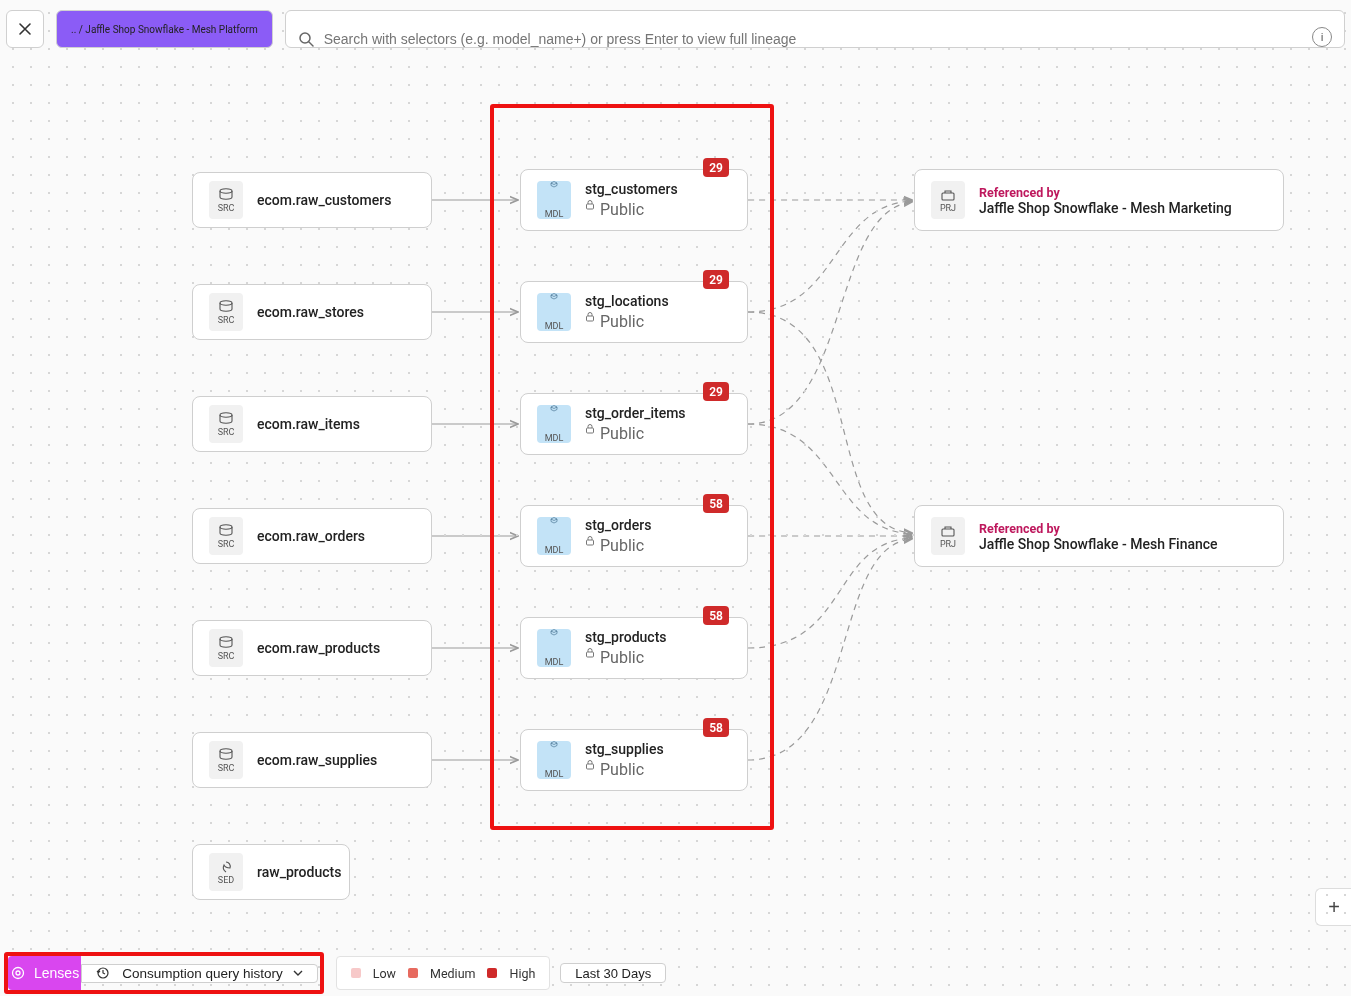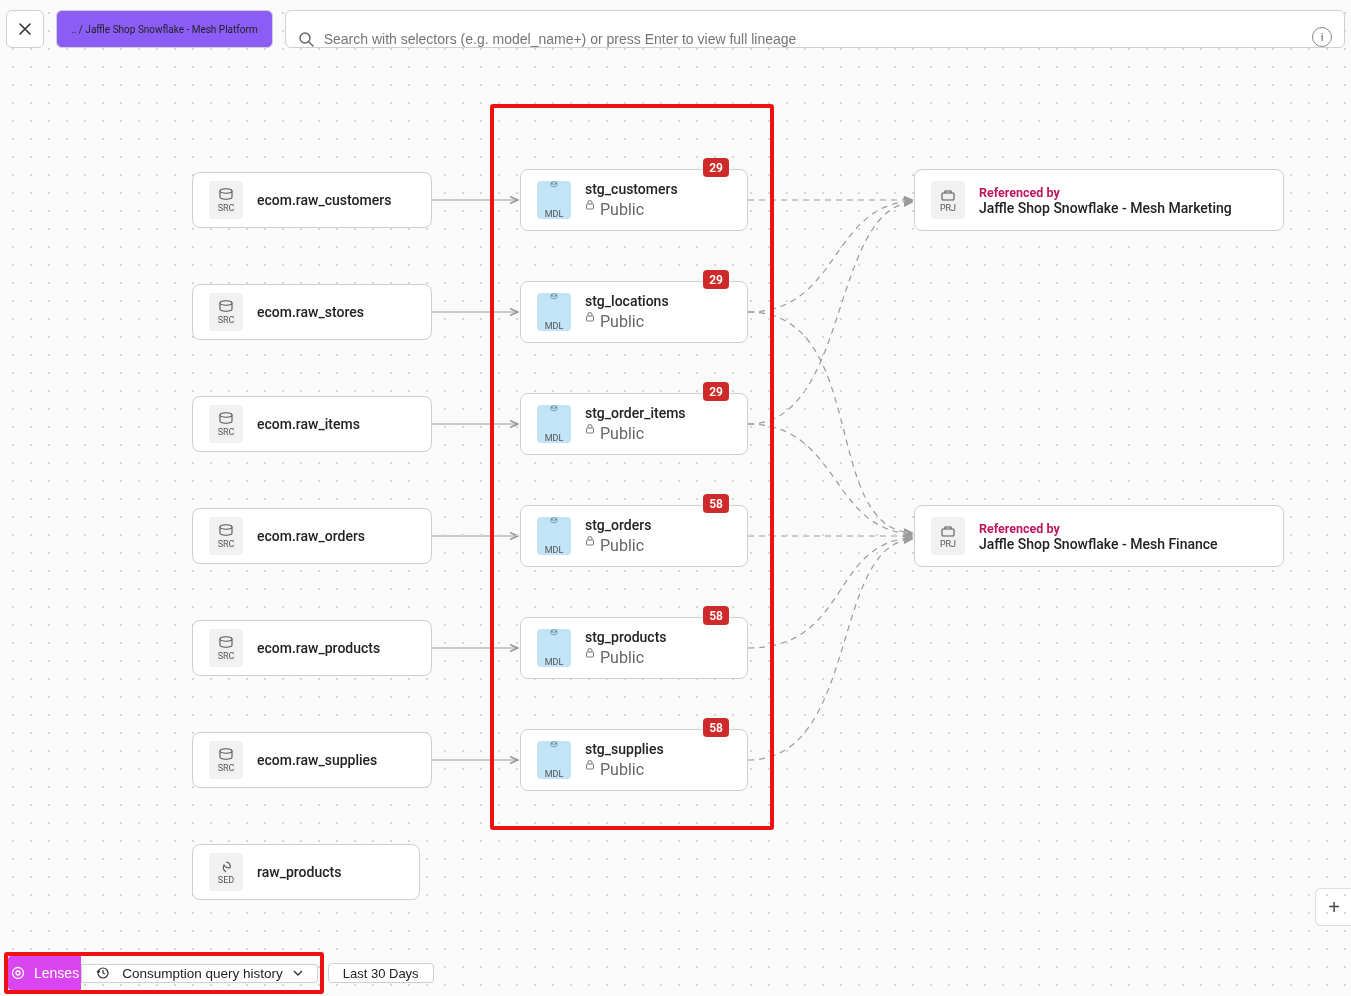--- a/index.html
+++ b/index.html
@@ -48,21 +48,21 @@
     }
     
     .node {
       position:absolute; background:#fff; border:1px solid #cfcfcf; border-radius:8px;
       display:flex; align-items:center; gap:14px; padding:10px 16px;
       box-shadow: 0 0 0 rgba(0,0,0,0);
     }
     .node-src { width:240px; height:56px; }
     .node-mdl { width:228px; height:62px; }
     .node-prj { width:370px; height:62px; }
-    .node-sed { width:228px; height:56px; }
+    .node-sed { width:158px; height:56px; }
     .icon-box {
       width:34px; height:38px; background:#f1f1f1; border-radius:4px;
       display:flex; flex-direction:column; align-items:center; justify-content:center;
       font-size:9px; color:#555; gap:1px; flex-shrink:0;
     }
     .icon-box.mdl { background:#c3e3f7;gap:21px; }
     .icon-box svg { width:16px; height:14px; }
     .node-title { font-size:14px; color:#222; font-weight:500; }
     .node-sub { font-size:16px; color:#666; display:flex; gap:5px; margin-top:3px;}
     .node-ref-label { font-size:12.5px; color:#be185d;font-weight:bold; }
@@ -397,19 +397,27 @@
     <svg width="16" height="16" viewBox="0 0 16 16">
         <circle cx="7" cy="8" r="5" stroke="#333" stroke-width="1.2" fill="none"></circle>
         <path d="M7 5v3l2 1" stroke="#333" stroke-width="1.2" fill="none"></path>
         <path d="M1 6 l1.5 1.5 L4 6" stroke="#333" stroke-width="1.2" fill="none"></path>
       </svg>
     <span>Consumption query history</span>
     <svg width="10" height="10" viewBox="0 0 10 10">
         <path d="M1 3 L5 7 L9 3" stroke="#333" stroke-width="1.4" fill="none"></path>
       </svg>
   </button>
+  <div class="legend">
+    <span class="swatch" style="background:#f7c9c9"></span>
+    <span>Low</span>
+    <span class="swatch" style="background:#e76a5f"></span>
+    <span>Medium</span>
+    <span class="swatch" style="background:#cf2a2a"></span>
+    <span>High</span>
+  </div>
   <button class="date-btn">Last 30 Days</button>
 </div>
 <div class="highlight-bottom" style="left:4px; bottom:2px; width:320px; height:42px"></div>
 
 <div class="zoom-ctrl">
   <button>+</button>
 </div>
 
 </body></html>

